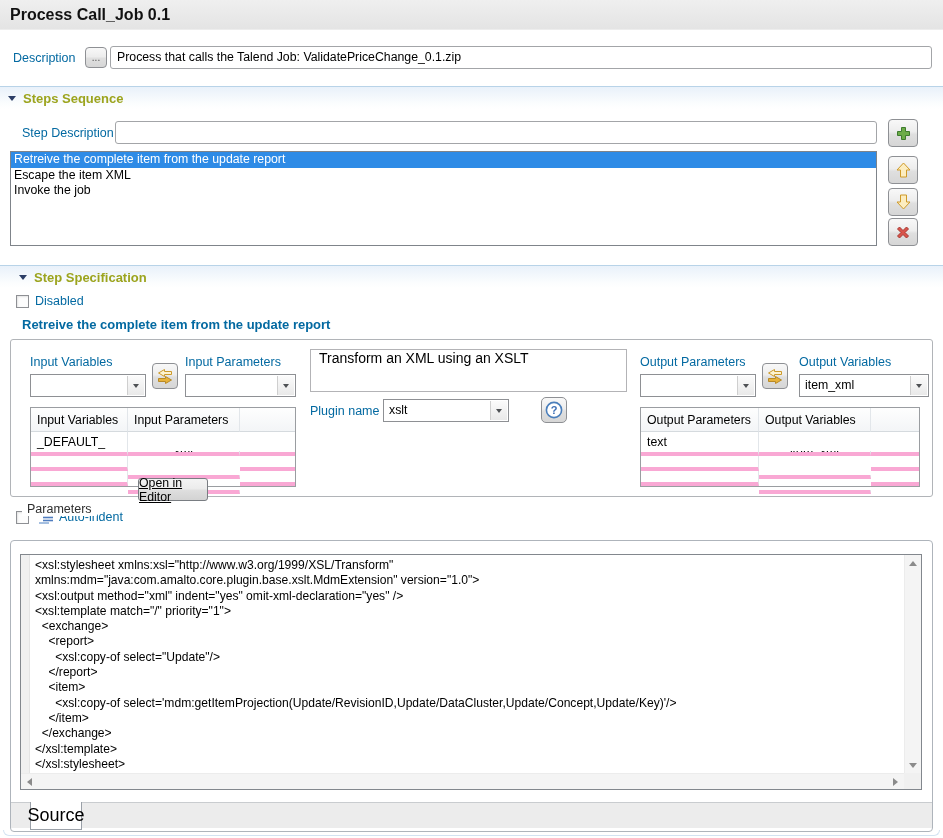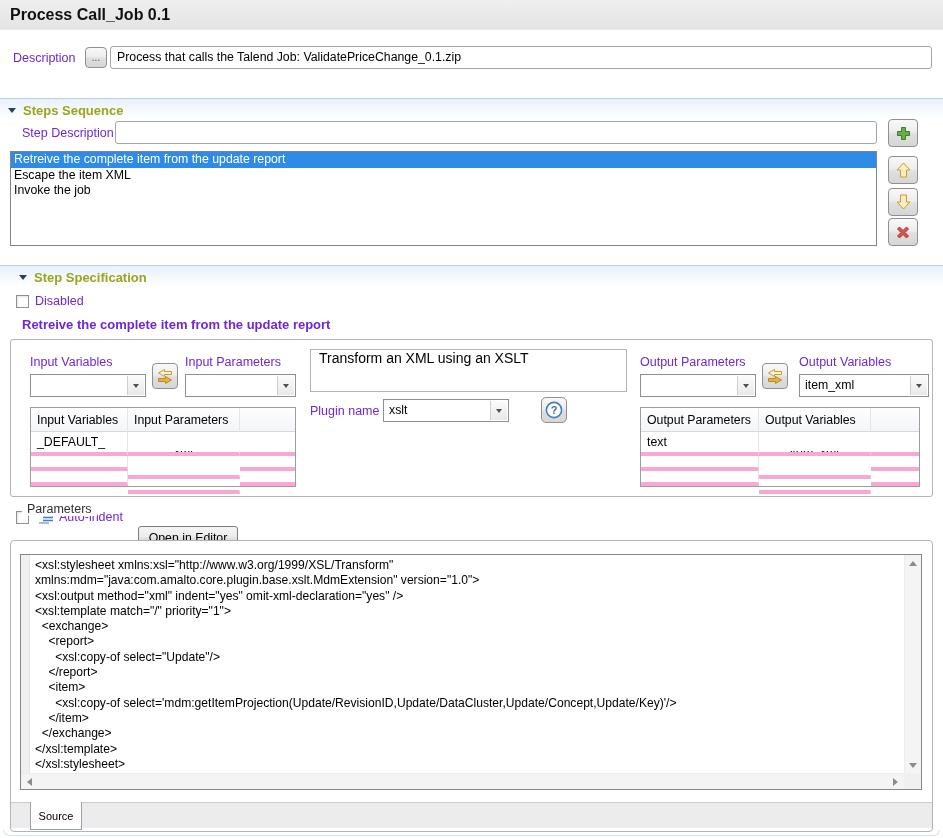--- a/index.html
+++ b/index.html
@@ -7,21 +7,21 @@
   body { font-family: "Liberation Sans", sans-serif; color:#000; }
   .page { position:relative; width:943px; height:838px; background:#fff; overflow:hidden; }
   .page::after { content:""; position:absolute; left:3px; right:3px; bottom:2px; height:5px;
                  border:1px solid #d3e3f2; border-top:none; border-radius:0 0 6px 6px; }
 
   
   .titlebar { position:absolute; left:0; top:0; width:943px; height:30px;
               background:linear-gradient(#efefef,#e4e4e4); border-bottom:1px solid #ededed; }
   .titlebar .t { position:absolute; left:10px; top:0; line-height:30px; font-size:16px; font-weight:bold; color:#111; }
 
-  .lbl { position:absolute; font-size:12.5px; color:#6d28d9; white-space:nowrap; }
+  .lbl { position:absolute; font-size:12.5px; color:#0369a1; white-space:nowrap; }
 
   
   .tinput { position:absolute; background:#fff; border:1px solid #a3a5a8; border-radius:3px;
             font-size:12.3px; line-height:21px; padding:0 6px; overflow:hidden; white-space:nowrap; }
 
   
   .gbtn { position:absolute; border:1px solid #8e9094; border-radius:4px;
           background:linear-gradient(#f8f8f8 0%,#ededed 45%,#dfdfdf 55%,#d6d6d6 100%);
           display:flex; align-items:center; justify-content:center; cursor:default; }
   .pushbtn { position:absolute; border:1px solid #797d82; border-radius:3px;
@@ -85,42 +85,42 @@
   .tri-up-s { width:0;height:0;border-left:4px solid transparent;border-right:4px solid transparent;border-bottom:5px solid #8b8b8b; }
   .tri-dn-s { width:0;height:0;border-left:4px solid transparent;border-right:4px solid transparent;border-top:5px solid #8b8b8b; }
   .tri-lf-s { width:0;height:0;border-top:4px solid transparent;border-bottom:4px solid transparent;border-right:5px solid #8b8b8b; }
   .tri-rt-s { width:0;height:0;border-top:4px solid transparent;border-bottom:4px solid transparent;border-left:5px solid #8b8b8b; }
 
   
   .tabstrip { position:absolute; left:11px; top:802px; width:921px; height:26px; background:#ececec;
               border-top:1px solid #c9cccf; }
   .tab { position:absolute; left:30px; top:802px; width:52px; height:28px; background:#fff;
          border:1px solid #9aa0a8; border-top:none; z-index:2; display:flex; align-items:center;
-         justify-content:center; font-size:11px; }
+         justify-content:center; font-size:18px; }
 
   .boldtitle { font-weight:bold; font-size:13px; }
 </style>
 </head>
 <body>
 
 <div class="page">
 
   <div class="titlebar">
     <span class="t">Process Call_Job 0.1</span>
   </div>
 
   <span class="lbl" style="left:13px; top:51px;">Description</span>
   <div class="gbtn" style="left:85px; top:47px; width:22px; height:21px; font-size:10px; color:#555;">
     <span>...</span>
   </div>
   <div class="tinput" style="left:110px; top:46px; width:822px; height:23px;">
     <span>Process that calls the Talend Job: ValidatePriceChange_0.1.zip</span>
   </div>
 
-  <div class="section-hdr" style="top:98px;">
+  <div class="section-hdr" style="top:86px;">
     <span class="twistie"></span>
     <span class="section-title">Steps Sequence</span>
   </div>
 
   <span class="lbl" style="left:22px; top:126px;">Step Description</span>
   <div class="tinput" style="left:115px; top:121px; width:762px; height:23px;">
     <span></span>
   </div>
 
   <div class="gbtn" style="left:888px; top:119px; width:30px; height:28px;">
@@ -260,21 +260,21 @@
   <svg style="position:absolute; left:38px; top:510px;" width="16" height="14" viewBox="0 0 16 14">
     <g stroke="#4f7cbf" stroke-width="1.6">
       <line x1="1" y1="1.5" x2="11" y2="1.5"></line>
       <line x1="5" y1="4.5" x2="15" y2="4.5"></line>
       <line x1="5" y1="7.5" x2="15" y2="7.5"></line>
       <line x1="5" y1="10.5" x2="15" y2="10.5"></line>
       <line x1="1" y1="13" x2="11" y2="13" stroke="#8fb0d9"></line>
     </g>
   </svg>
   <span class="lbl" style="left:59px; top:510px;">Auto-indent</span>
-  <div class="pushbtn" style="left:138px; top:526px; width:100px; height:23px;">
+  <div class="pushbtn" style="left:138px; top:478px; width:70px; height:23px;text-decoration:underline;">
     <span>Open in Editor</span>
   </div>
 
   <div class="fieldset" style="left:10px; top:540px; width:923px; height:292px;"></div>
   <span class="legend" style="left:22px; top:502px;">Parameters</span>
 
   <div class="code-area">
     <div class="gutter"></div>
     <pre class="code">&lt;xsl:stylesheet xmlns:xsl="http://www.w3.org/1999/XSL/Transform"
 xmlns:mdm="java:com.amalto.core.plugin.base.xslt.MdmExtension" version="1.0"&gt;

